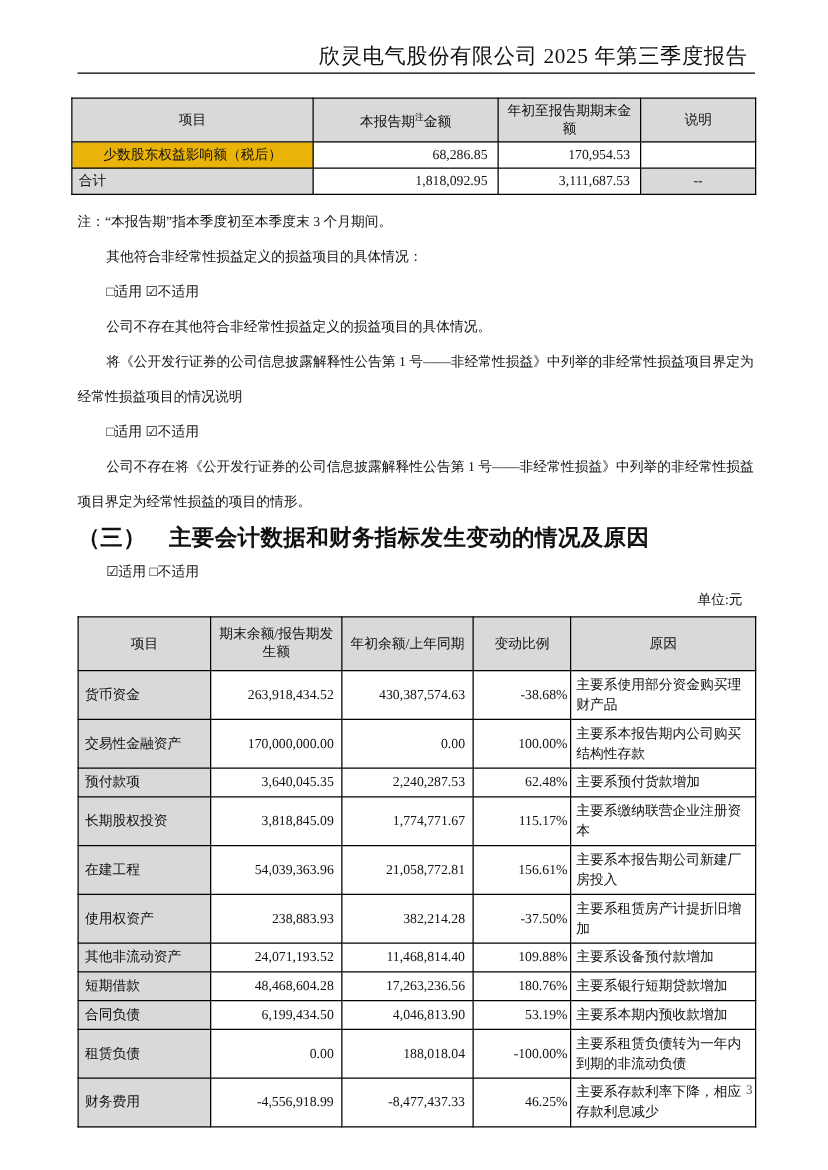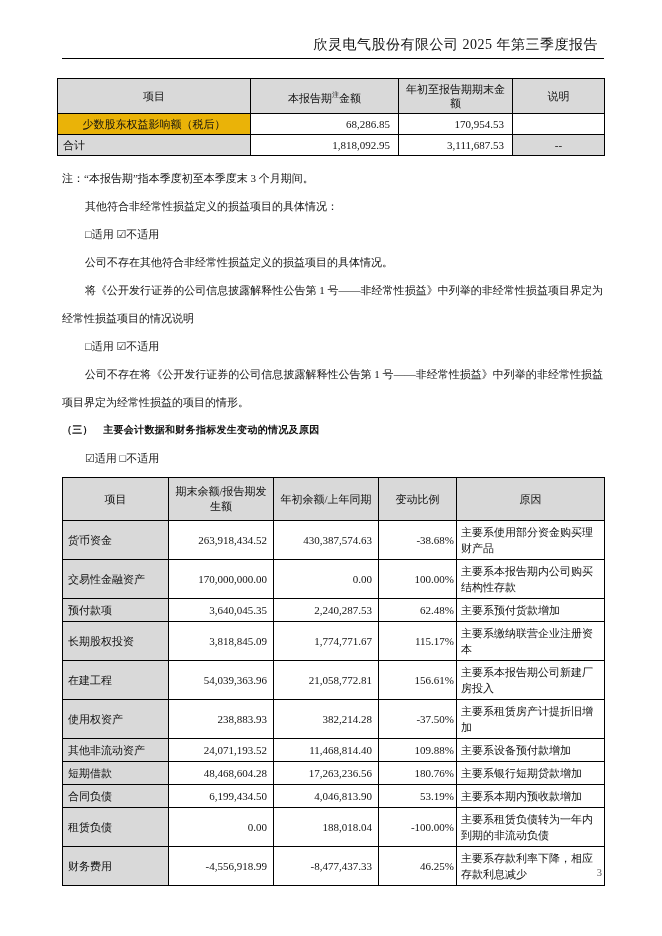--- a/index.html
+++ b/index.html
@@ -5,21 +5,21 @@
   html,body { margin:0; padding:0; background:#888; }
   .page {
     position:relative; width:662px; height:936px; margin:0 auto;
     background:#ffffff; overflow:hidden;
     font-family:"Liberation Serif","DejaVu Serif",serif;
     color:#111;
   }
   .content { position:absolute; left:57px; top:38px; width:547px; }
 
   
-  .doc-header { text-align:right; font-size:14px; letter-spacing:0.5px; padding-right:6px; line-height:14px; }
+  .doc-header { text-align:right; font-size:17px; letter-spacing:0.5px; padding-right:6px; line-height:14px; }
   .header-rule { border-bottom:1.5px solid #000; margin:6px 0 0 5px; height:0; }
 
   
   table { border-collapse:collapse; font-size:11px; color:#111; }
   td { border:1px solid #000; vertical-align:middle; }
   .shaded { background:#d9d9d9; }
 
   
   .top-table { width:547px; margin-top:19px; table-layout:fixed; }
   .top-table td { padding:3px 2px; line-height:14px; }
@@ -27,21 +27,21 @@
   .top-table .item-c { text-align:center; background:#eab308; }
   .top-table .item-l { text-align:left; background:#d9d9d9; padding-left:5px; }
   .top-table .num { text-align:right; padding-right:8px;margin-left:16px; }
   .top-table .note-c { text-align:center; }
   sup.mark { font-size:7px; vertical-align:super; }
 
   
   .notes { margin:8px 12px 0 5px; font-size:11px; line-height:28px; width:541px; }
   .notes p { margin:0; text-align:justify; }
   .notes p.indent { text-indent:23px; }
-  .section-heading { font-size:10px; font-weight:bold; line-height:28px; margin:0; letter-spacing:0.3px; }
+  .section-heading { font-size:18px; font-weight:bold; line-height:28px; margin:0; letter-spacing:0.3px; }
   .checkbox-line { line-height:28px; }
   .unit-label { text-align:right; font-size:11px; line-height:16px; padding-right:10px; margin-top:0; }
 
   
   .main-table { width:542px; margin:5px 0 0 5px; table-layout:fixed; }
   .main-table th { border:1px solid #000; background:#d9d9d9; font-weight:normal; text-align:center; padding:6px 3px; line-height:15px; }
   .main-table td { padding:3px 4px; line-height:16px; }
   .main-table td.item { background:#d9d9d9; text-align:left; padding-left:5px; }
   .main-table td.num { text-align:right; padding-right:6px; }
   .main-table td.pct { text-align:right; padding-right:2px;margin-left:24px; }
@@ -92,20 +92,21 @@
       <p class="indent">其他符合非经常性损益定义的损益项目的具体情况：</p>
       <p class="indent checkbox-line">□适用 ☑不适用</p>
       <p class="indent">公司不存在其他符合非经常性损益定义的损益项目的具体情况。</p>
       <p class="indent">将《公开发行证券的公司信息披露解释性公告第 1 号——非经常性损益》中列举的非经常性损益项目界定为经常性损益项目的情况说明</p>
       <p class="indent checkbox-line">□适用 ☑不适用</p>
       <p class="indent">公司不存在将《公开发行证券的公司信息披露解释性公告第 1 号——非经常性损益》中列举的非经常性损益项目界定为经常性损益的项目的情形。</p>
       <p class="section-heading">（三）　主要会计数据和财务指标发生变动的情况及原因</p>
       <p class="indent checkbox-line">☑适用 □不适用</p>
     </div>
 
+    <div class="unit-label">单位:元</div>
 
     <table class="main-table">
       <colgroup>
           <col style="width:106px">
           <col style="width:105px">
           <col style="width:105px">
           <col style="width:78px">
           <col style="width:148px">
         </colgroup>
       <tbody>

